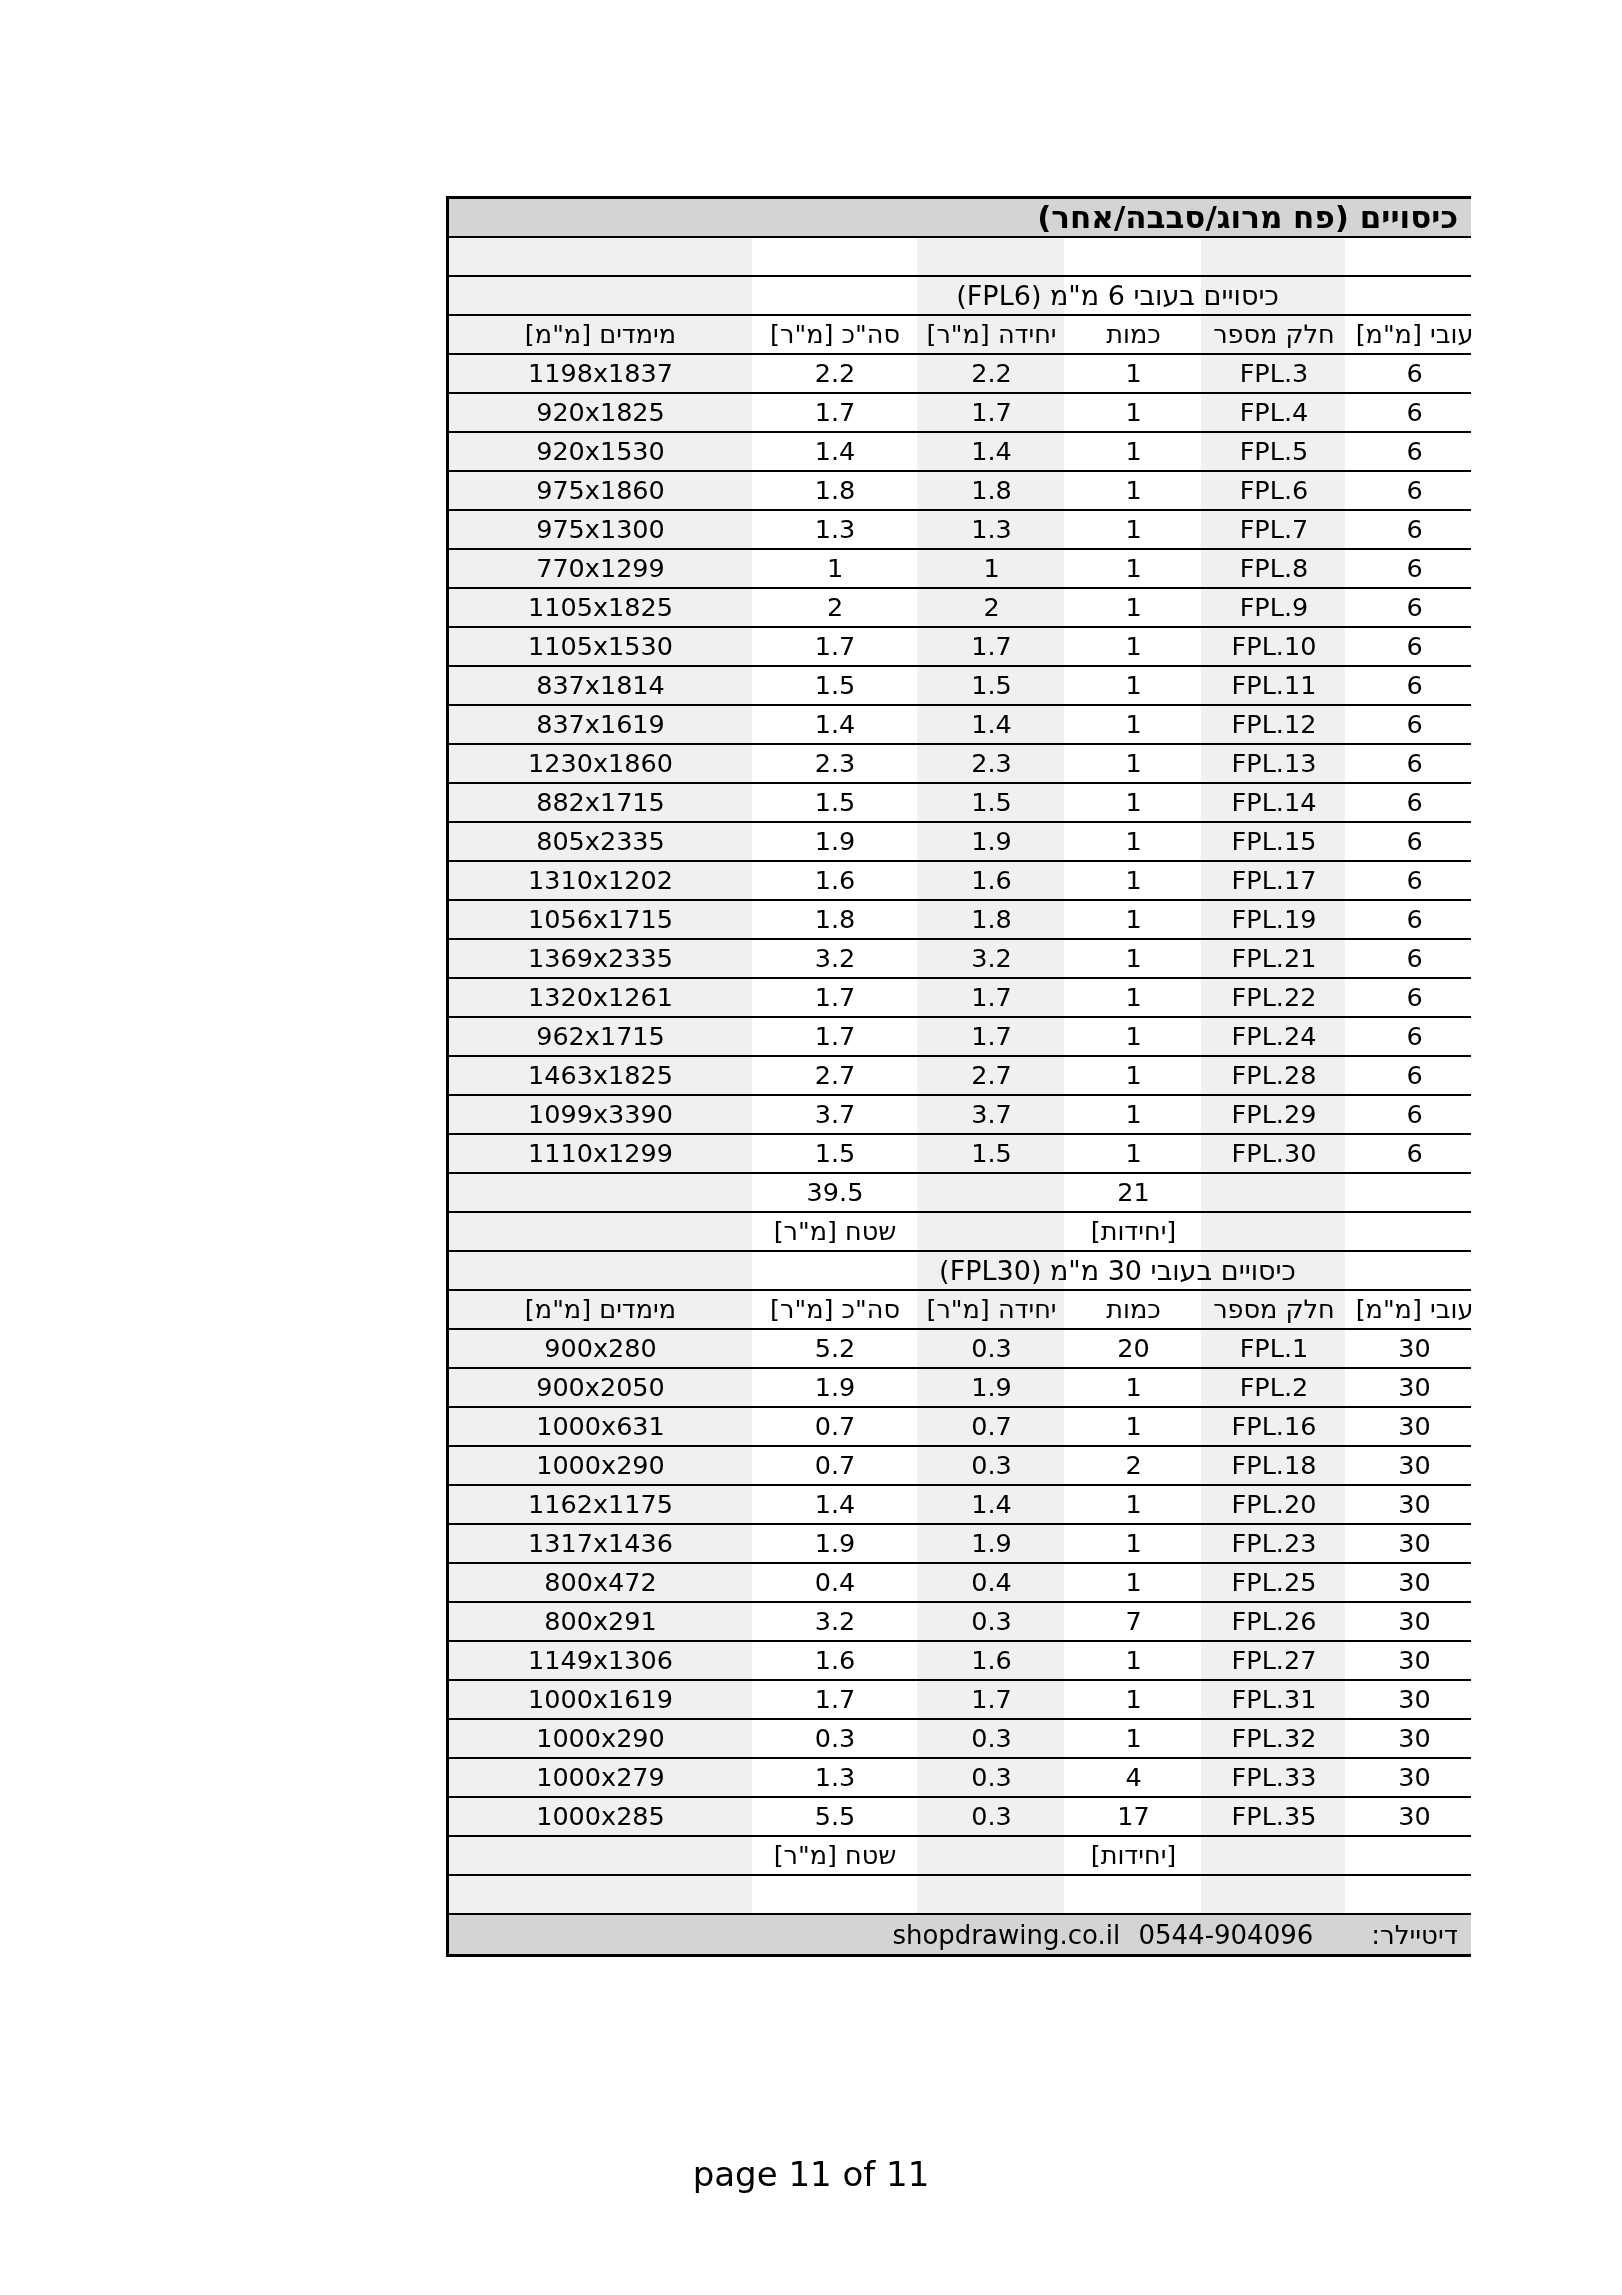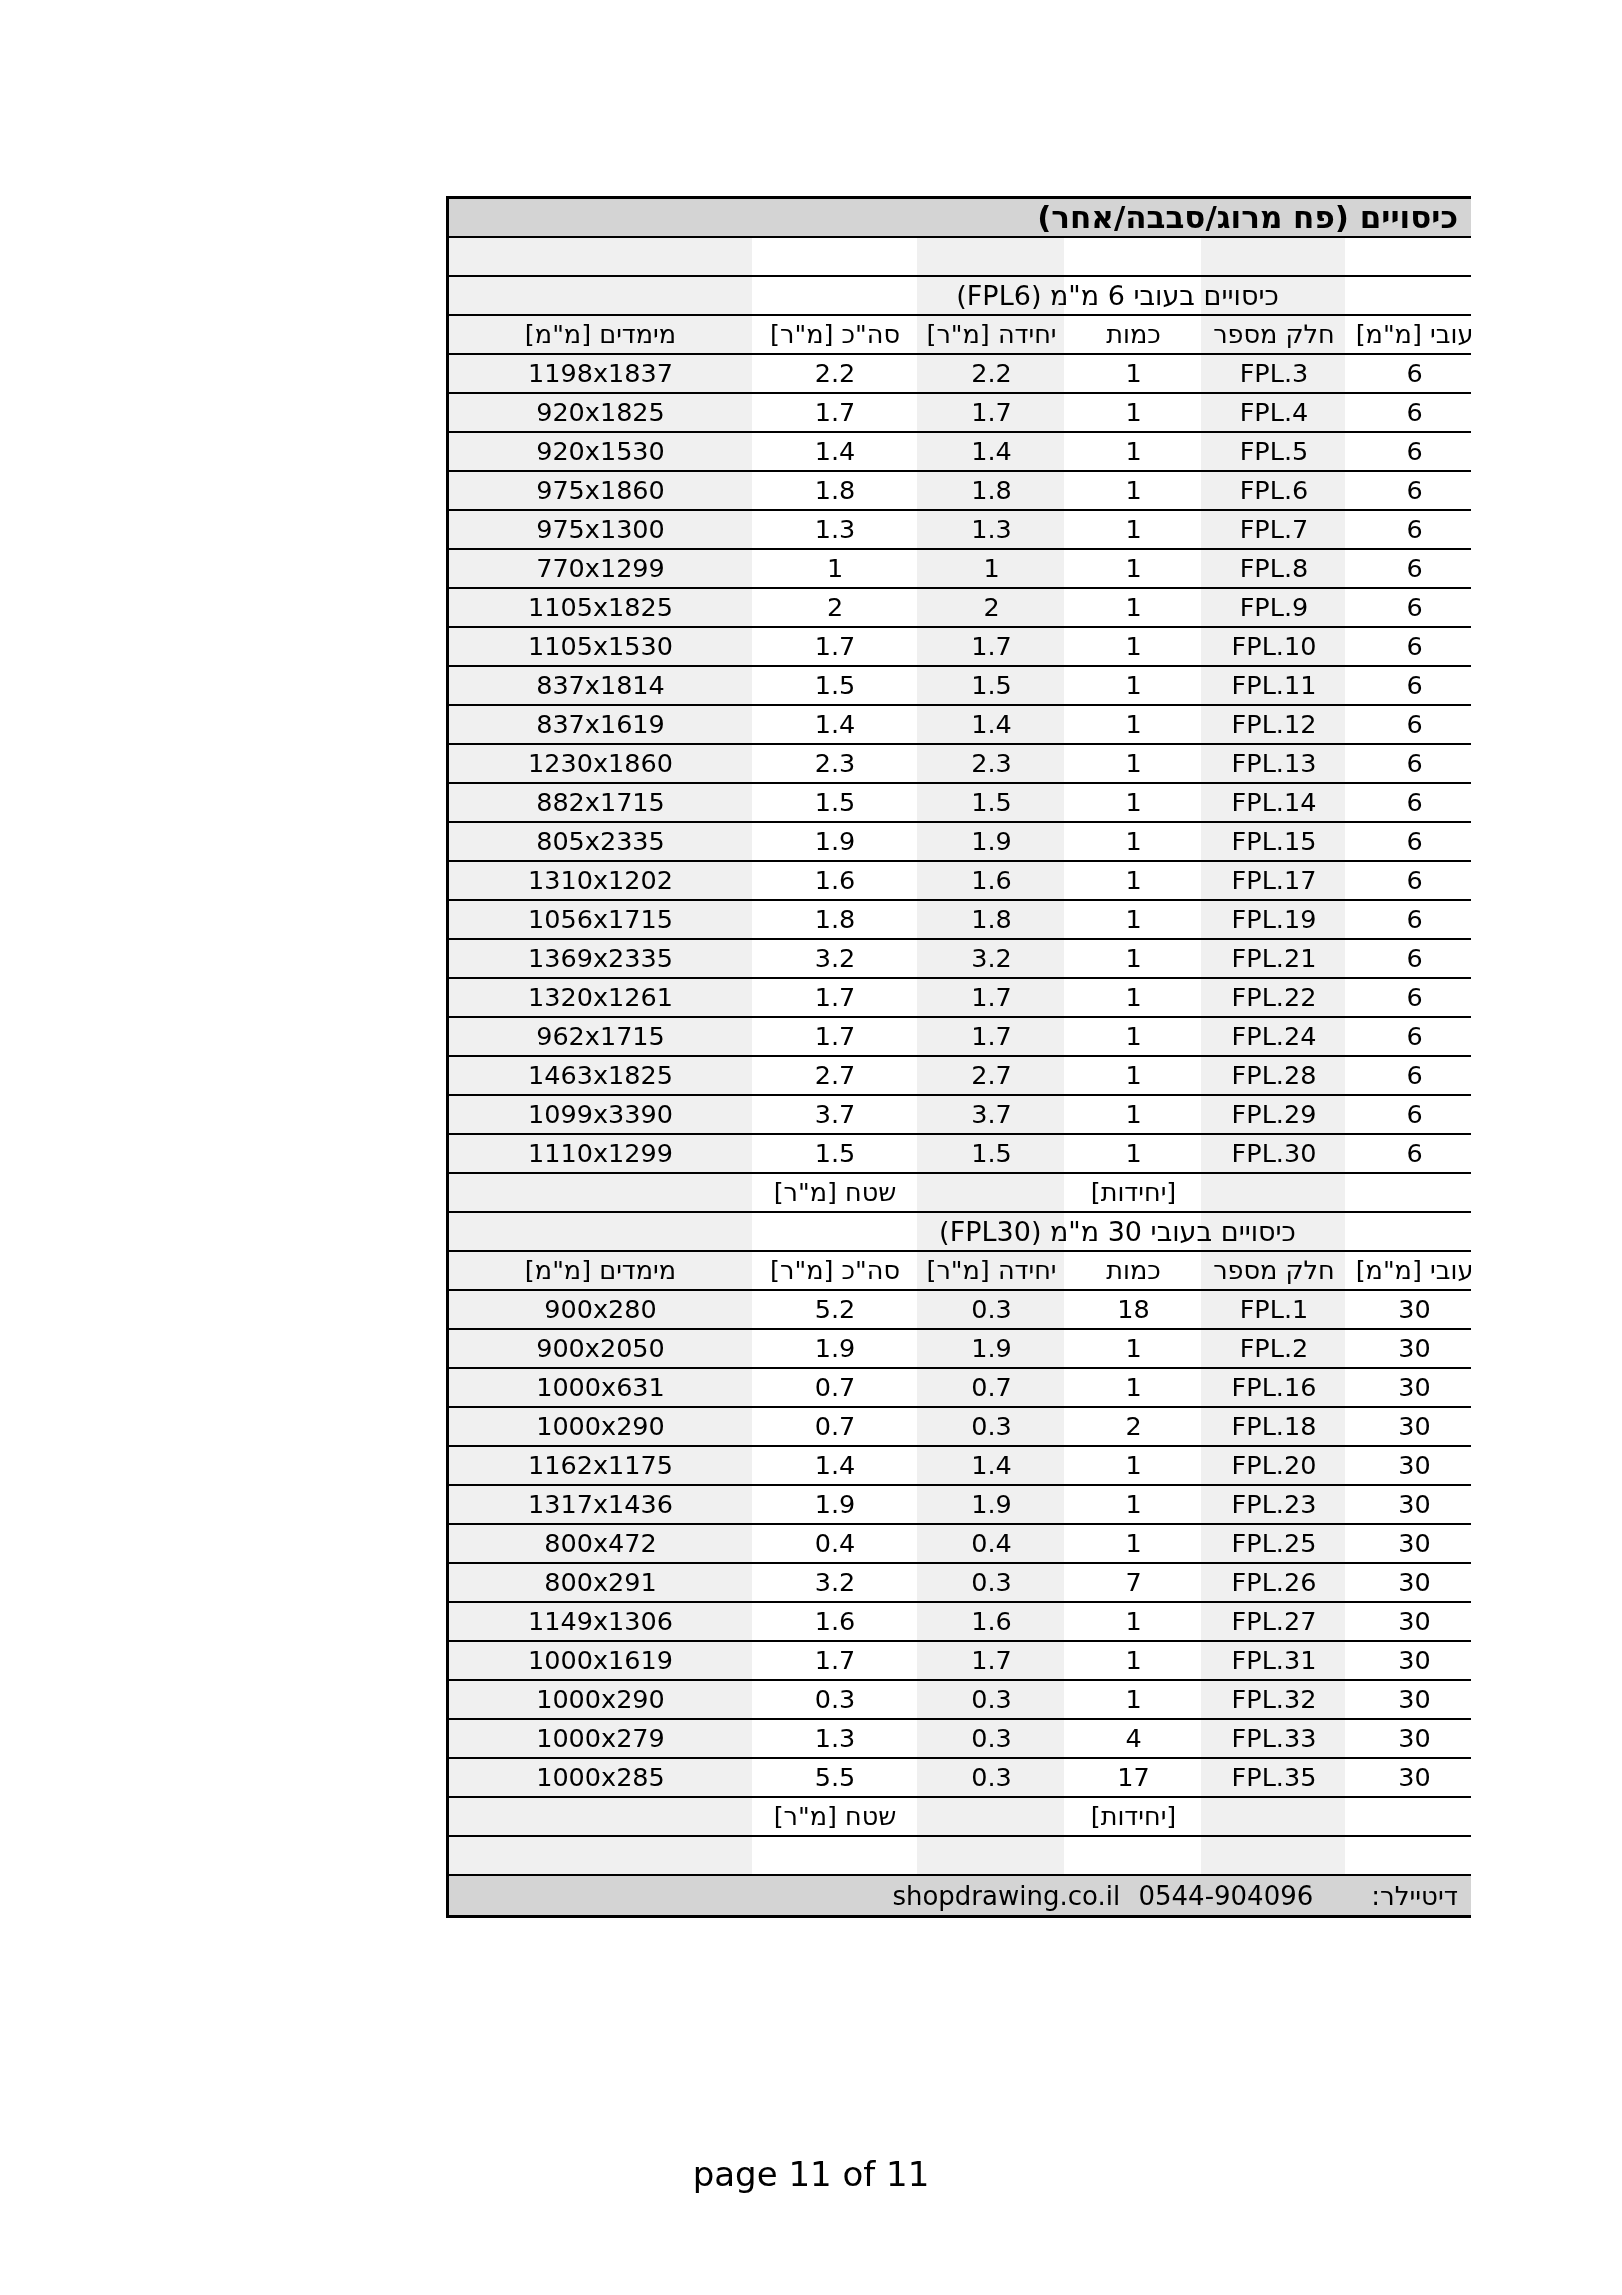--- a/index.html
+++ b/index.html
@@ -244,20 +244,28 @@
           <div class="row grid-row">
             <div class="cell">1110x1299</div>
             <div class="cell">1.5</div>
             <div class="cell">1.5</div>
             <div class="cell">1</div>
             <div class="cell">FPL.30</div>
             <div class="cell">6</div>
           </div>
           <div class="row grid-row">
             <div class="cell"></div>
+            <div class="cell">39.5</div>
+            <div class="cell"></div>
+            <div class="cell">21</div>
+            <div class="cell"></div>
+            <div class="cell"></div>
+          </div>
+          <div class="row grid-row">
+            <div class="cell"></div>
             <div class="cell">שטח [מ"ר]</div>
             <div class="cell"></div>
             <div class="cell">[יחידות]</div>
             <div class="cell"></div>
             <div class="cell"></div>
           </div>
           <div class="row section-row">
             <div class="section-text">כיסויים בעובי 30 מ"מ (FPL30)</div>
           </div>
           <div class="row grid-row">
@@ -265,21 +273,21 @@
             <div class="cell">סה"כ [מ"ר]</div>
             <div class="cell">יחידה [מ"ר]</div>
             <div class="cell">כמות</div>
             <div class="cell">חלק מספר</div>
             <div class="cell">עובי [מ"מ]</div>
           </div>
           <div class="row grid-row">
             <div class="cell">900x280</div>
             <div class="cell">5.2</div>
             <div class="cell">0.3</div>
-            <div class="cell">18</div>
+            <div class="cell">20</div>
             <div class="cell">FPL.1</div>
             <div class="cell">30</div>
           </div>
           <div class="row grid-row">
             <div class="cell">900x2050</div>
             <div class="cell">1.9</div>
             <div class="cell">1.9</div>
             <div class="cell">1</div>
             <div class="cell">FPL.2</div>
             <div class="cell">30</div>

